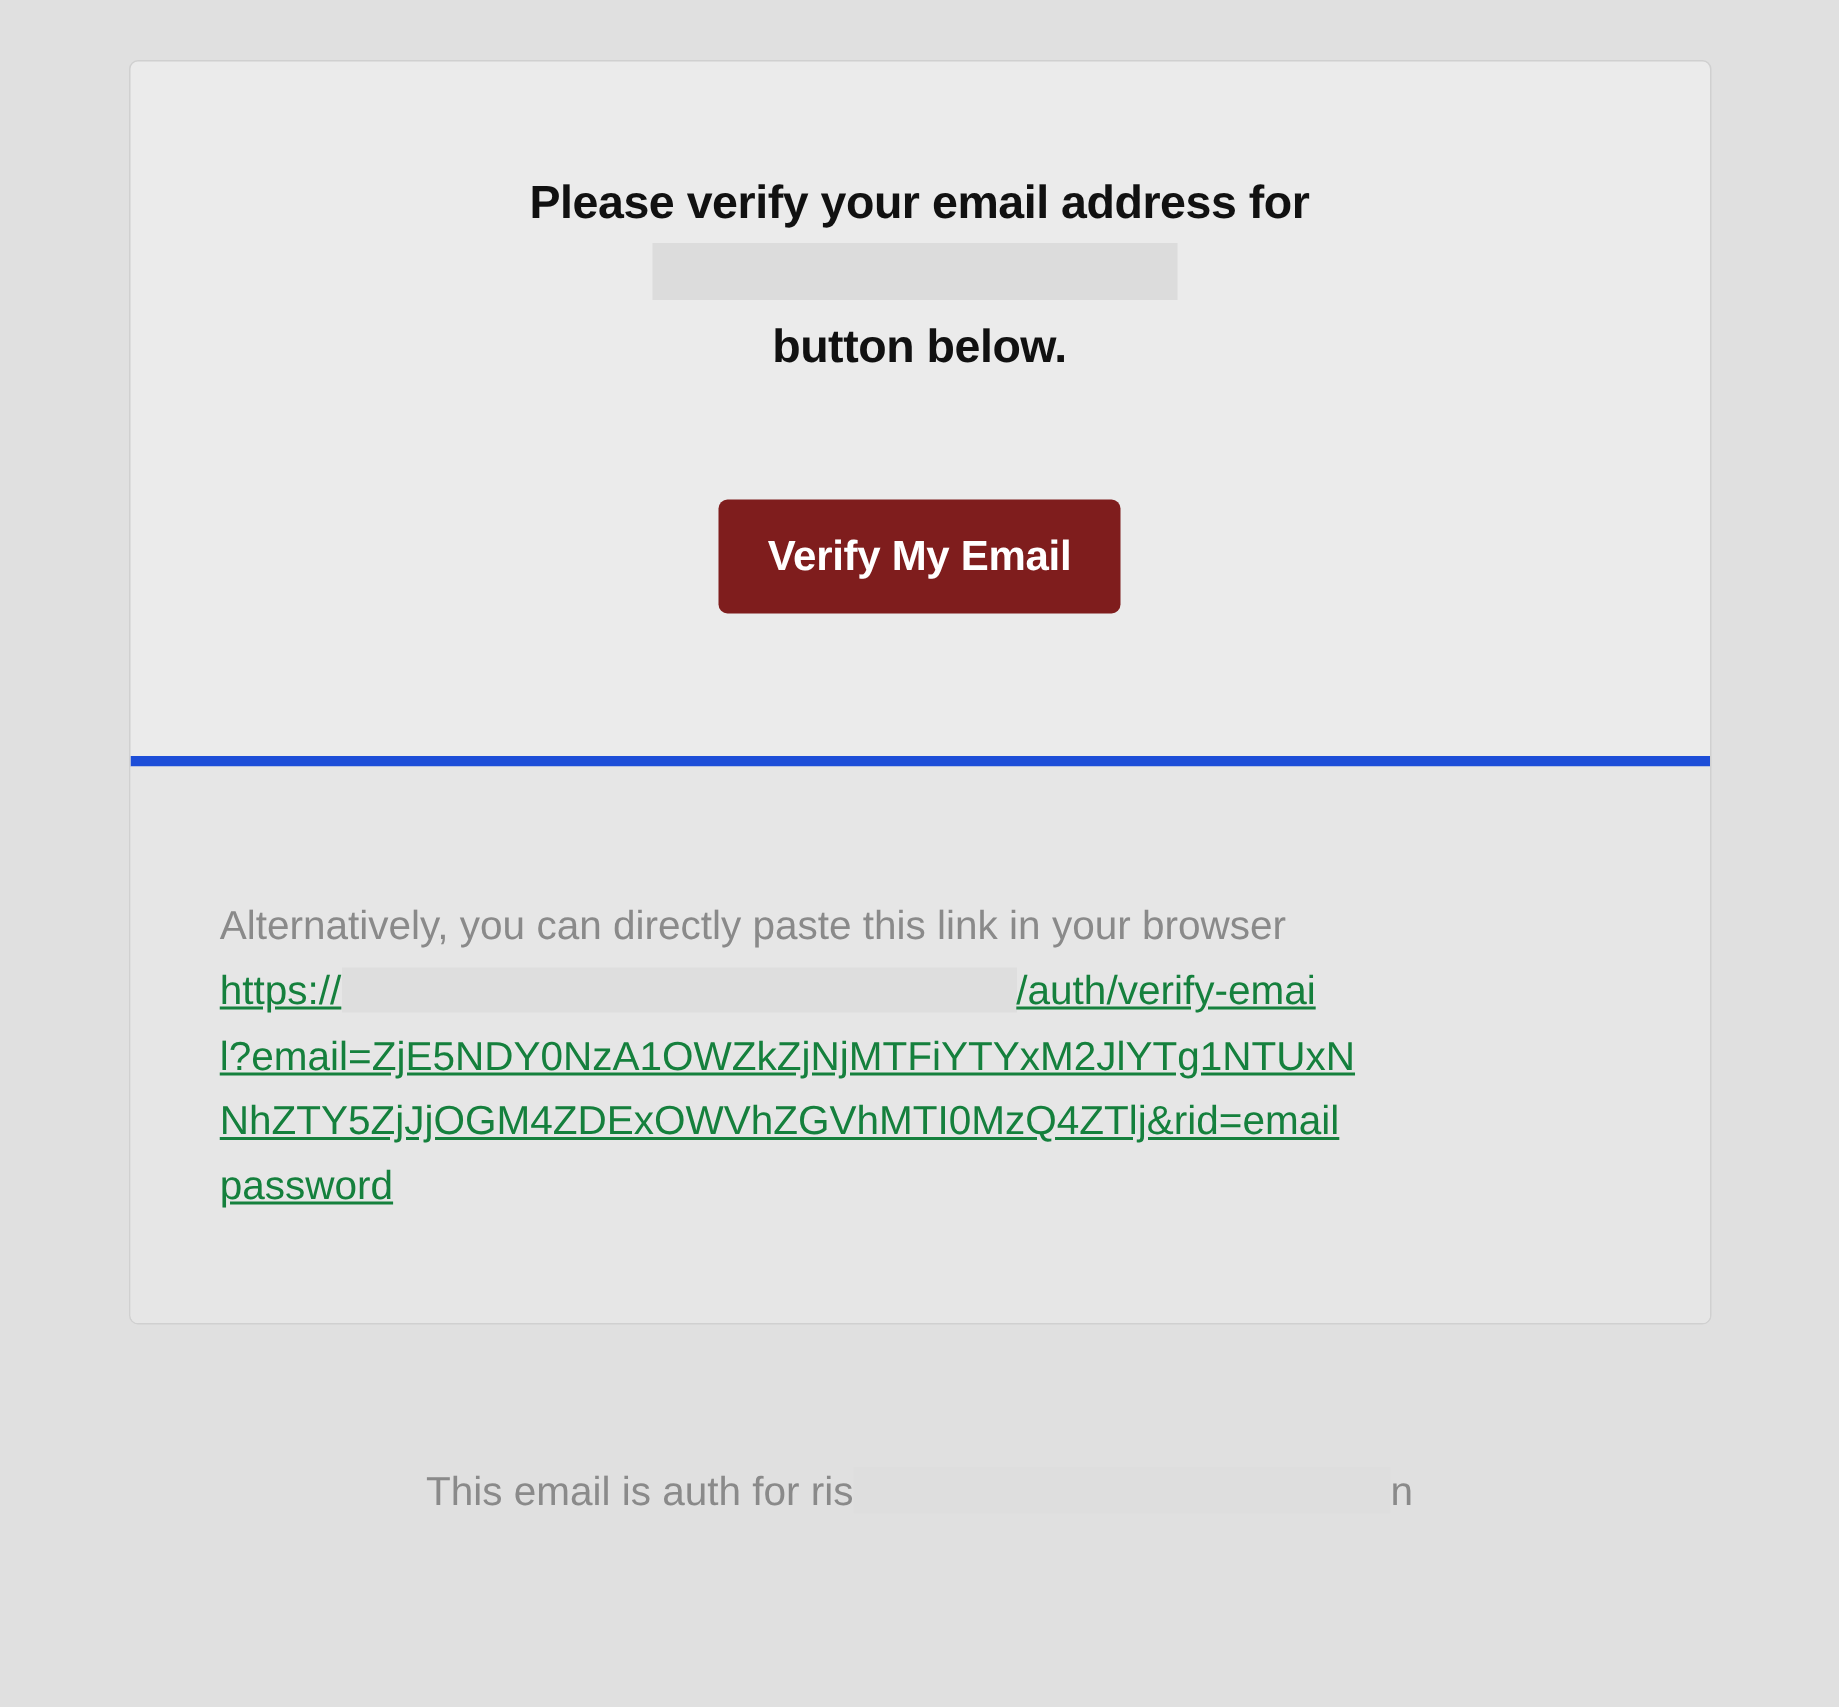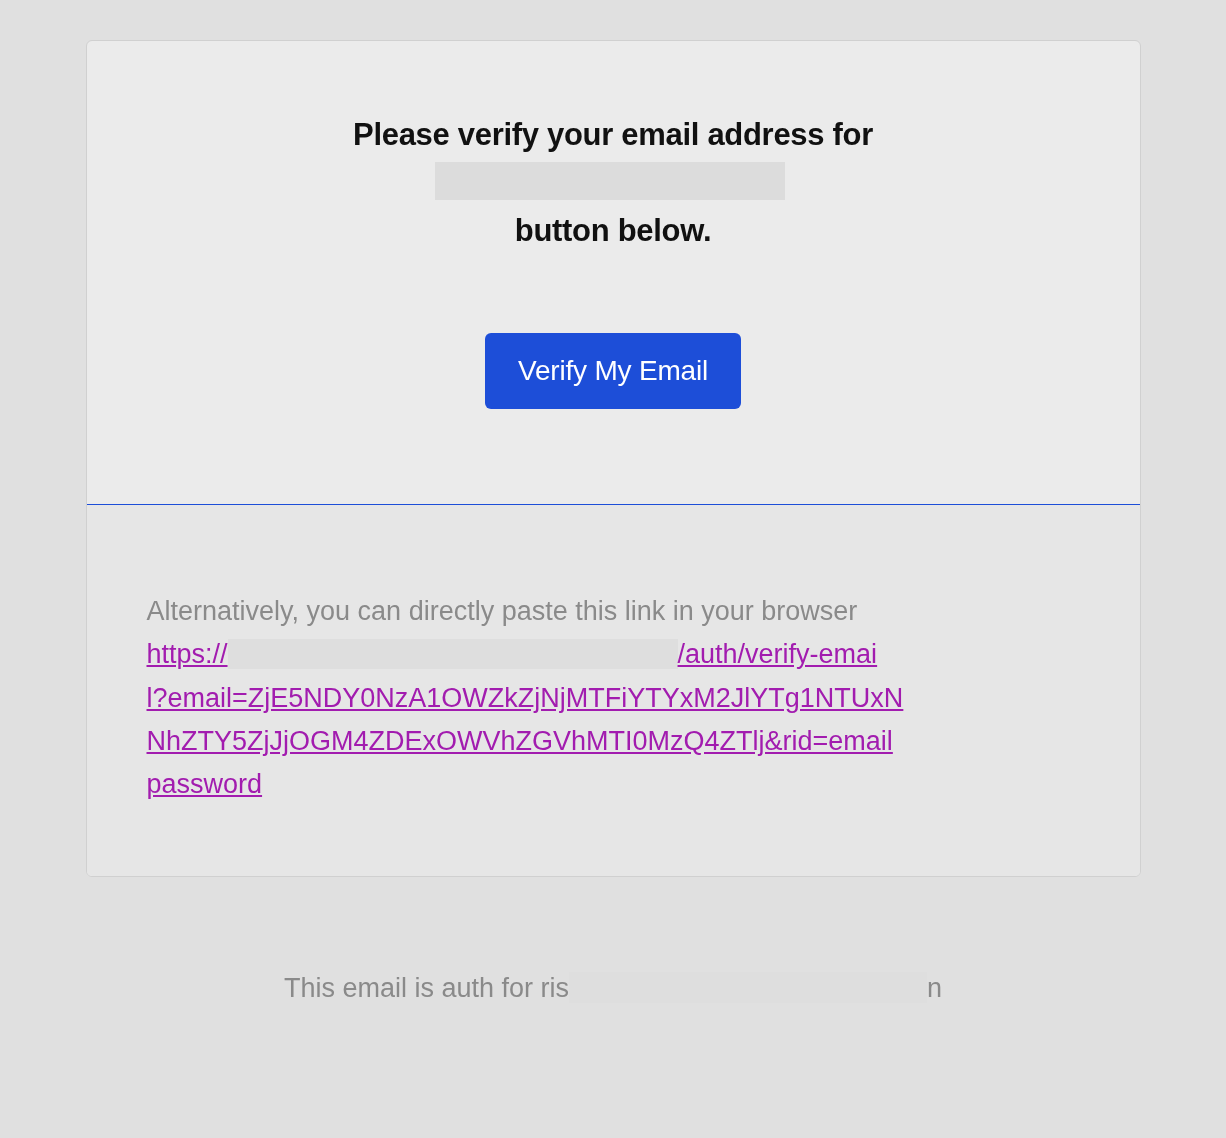--- a/index.html
+++ b/index.html
@@ -18,63 +18,63 @@
       background: #ebebeb;
       border: 1px solid #d0d0d0;
       border-radius: 6px;
       overflow: hidden;
       margin: 0 auto;
       max-width: 1055px;
     }
     .card-top {
       padding: 70px 120px 95px 120px;
       text-align: center;
-      border-bottom: 1px solid #1d4ed8;
+      border-bottom: 7px solid #1d4ed8;
     }
     .heading {
       font-size: 31px;
       font-weight: 700;
       color: #111;
       line-height: 1.55;
       letter-spacing: -0.3px;
     }
     .heading .redacted-inline {
       display: inline-block;
       vertical-align: text-bottom;
       background: #dcdcdc;
       width: 350px;
       height: 38px;
       margin-right: 6px;
     }
     .verify-button {
       display: inline-block;
       margin-top: 78px;
-      background: #1d4ed8;
+      background: #7f1d1d;
       color: #fff;
       font-size: 28px;
-      font-weight: 400;
+      font-weight: 700;
       padding: 22px 33px;
       border: none;
       border-radius: 6px;
       cursor: pointer;
       letter-spacing: -0.2px;
     }
     .card-bottom {
       padding: 85px 60px 70px 60px;
       text-align: left;
       background: #e6e6e6;
     }
     .alt-text {
       font-size: 27px;
       color: #8a8a8a;
       line-height: 1.6;
     }
     .link-block {
       font-size: 27px;
-      color: #a21caf;
+      color: #15803d;
       text-decoration: underline;
       line-height: 1.6;
       word-break: break-all;
       display: inline;
     }
     .link-row {
       display: block;
     }
     .link-redacted {
       display: inline-block;

